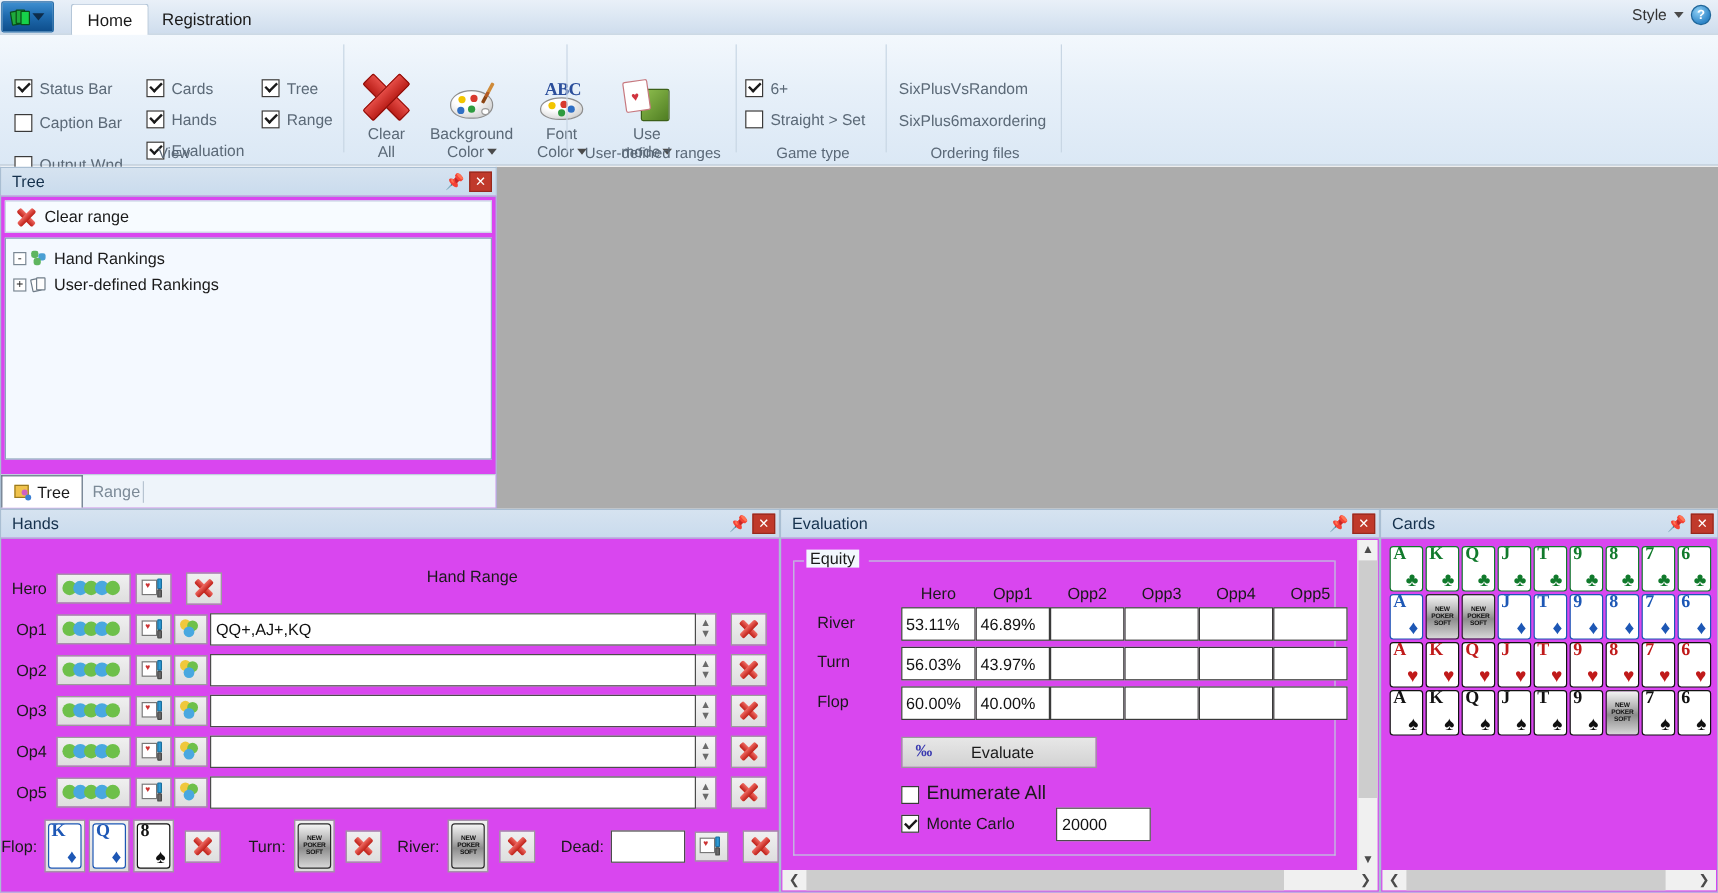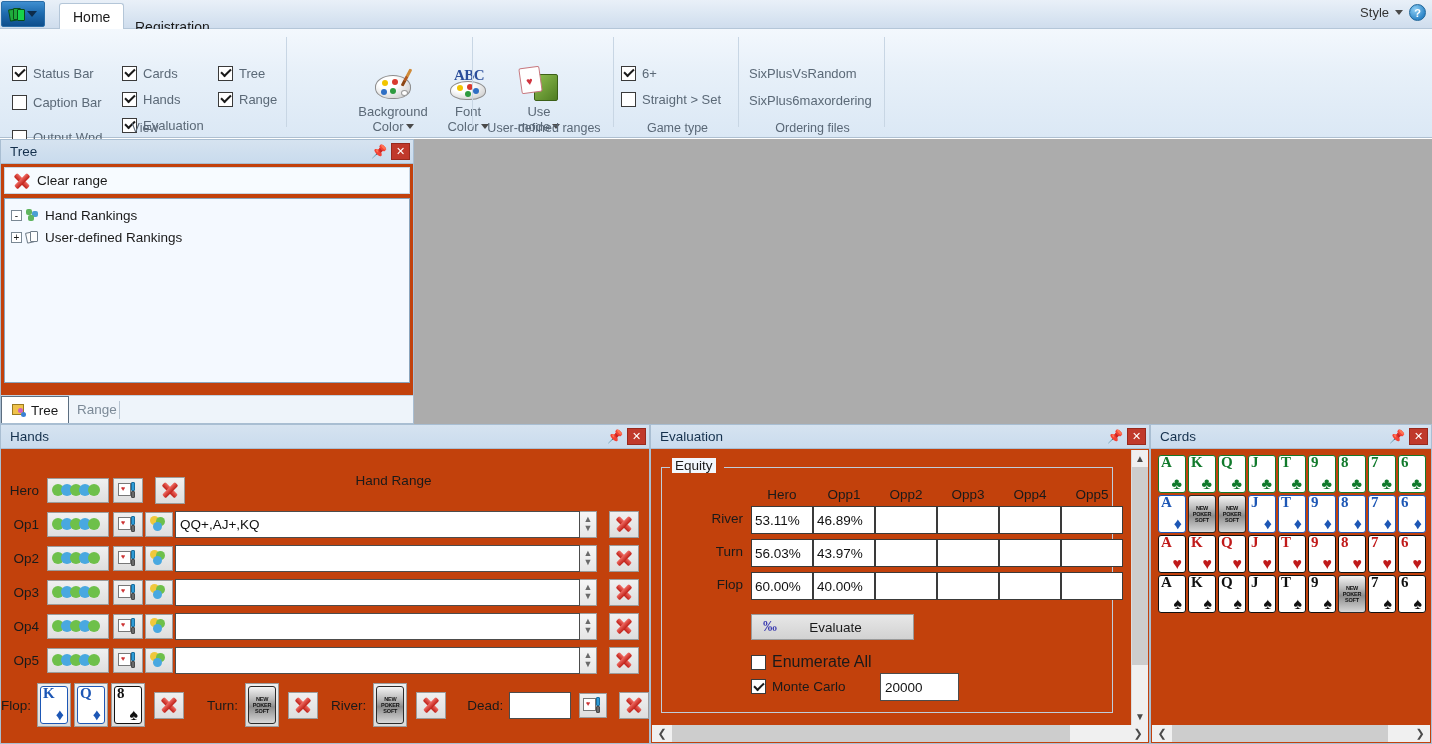--- a/index.html
+++ b/index.html
@@ -32,21 +32,21 @@
     position:absolute; display:block; width:8px; height:12px;
     background:#1faa3c; border:1px solid #0a4d18; border-radius:1px;
   }
   .appbtn .cards-glyph i:nth-child(1){ left:0; top:2px; transform:rotate(-10deg); }
   .appbtn .cards-glyph i:nth-child(2){ left:4px; top:1px; }
   .appbtn .cards-glyph i:nth-child(3){ left:8px; top:2px; background:#17d24a; }
   .caret-d { width:0;height:0;border-left:5px solid transparent;border-right:5px solid transparent;border-top:6px solid #0d2c4a; }
   .caret-s { width:0;height:0;border-left:4px solid transparent;border-right:4px solid transparent;border-top:5px solid #4a4a4a; }
 
   .rtab {
-    position:absolute; top:14px; height:26px; padding:0 13px;
+    position:absolute; top:3px; height:26px; padding:0 13px;
     display:flex; align-items:center; font-size:14px; color:#1a1a1a; cursor:pointer;
   }
   .rtab.active {
     background:#fff; border:1px solid #b4c6d8; border-bottom:1px solid #fff;
     border-radius:3px 3px 0 0; top:3px; height:27px;
   }
   .style-area { position:absolute; right:6px; top:4px; display:flex; align-items:center; gap:6px; font-size:13px; color:#333; }
   .help-circ {
     width:17px;height:17px;border-radius:50%;
     background:radial-gradient(circle at 35% 30%, #8fd0f5, #2f86c8 70%);
@@ -136,21 +136,21 @@
   }
   .ptitle .ptxt{ flex:1; }
   .pin {
     width:17px;height:17px; display:flex;align-items:center;justify-content:center;
     cursor:pointer; color:#24425e; font-size:13px; font-weight:bold;
   }
   .pclose {
     width:19px;height:17px; margin-left:3px; background:#c0392b; border:1px solid #97291d;
     color:#fff; font-size:11px; display:flex;align-items:center;justify-content:center; cursor:pointer;
   }
-  .pbody { border:1px solid #a9bed2; background:#c2410c; height:calc(100% - 24px); position:relative; }
+  .pbody { border:1px solid #a9bed2; background:#d946ef; height:calc(100% - 24px); position:relative; }
 
   
   #treePanel { left:0; top:139px; width:414px; height:285px; }
   .clearrange {
     position:absolute; left:3px; top:3px; right:3px; height:27px;
     background:#f7fbff; border:1px solid #c8d6e4;
     display:flex; align-items:center; gap:7px; padding-left:8px; font-size:13.5px; cursor:pointer;
   }
   .treebox {
     position:absolute; left:3px; top:34px; right:3px; bottom:40px;
@@ -246,21 +246,21 @@
   }
   .groupbox .gbtop{ position:absolute; left:0; top:0; width:100%; height:1px; }
   .gbtop .l{ position:absolute; left:0; width:8px; height:1px; background:#bfcddb; }
   .gbtop .r{ position:absolute; left:62px; right:0; height:1px; background:#bfcddb; }
   .gbtitle{ position:absolute; left:10px; top:-9px; font-size:13.5px; background:#f2f7fd; padding:0 3px; }
   .ecol { position:absolute; width:62px; text-align:center; font-size:13.5px; }
   .ecell {
     position:absolute; width:62px; height:28px; background:#fff; border:1px solid #3a3a3a;
     font-size:13.5px; display:flex; align-items:center; padding-left:3px; color:#111;
   }
-  .erow { position:absolute; width:62px; text-align:right; font-size:13.5px; }
+  .erow { position:absolute; width:62px; text-align:left; font-size:13.5px; }
   .pct-ico{ font-family:"Liberation Serif",serif; font-size:14px; font-weight:bold; color:#3b3bb0; margin-left:8px; width:20px; text-align:center;}
 
   .vscroll {
     position:absolute; right:1px; top:1px; width:17px; bottom:18px;
     background:#f0f0f0; border-left:1px solid #dcdcdc;
   }
   .vscroll .sbtn{ height:17px; display:flex;align-items:center;justify-content:center; color:#4a4a4a; font-size:10px; cursor:pointer;}
   .vscroll .thumb{ position:absolute; left:0; right:0; background:#cdcdcd; cursor:pointer; }
   .hscroll {
     position:absolute; left:1px; right:1px; bottom:1px; height:17px; background:#f0f0f0;
@@ -342,20 +342,30 @@
         <div class="cbrow" style="margin-top:4px;">
           <span class="cbox on"></span>
           <span class="cblabel">Range</span>
         </div>
       </div>
       <div class="glabel">View</div>
     </div>
     <div class="rsep" style="left:286px;"></div>
 
     <div class="rgroup" style="left:288px; width:188px;">
+      <div class="bigbtn" style="left:2px; top:28px;">
+        <div class="bi">
+          <span class="xicon" style="width:42px;height:40px;">
+            <span style="width:44px;height:13px;"></span>
+              <span style="width:44px;height:13px;"></span>
+          </span>
+        </div>
+        <div class="bt">Clear</div>
+        <div class="bt" style="margin-top:0;">All</div>
+      </div>
 
       <div class="bigbtn" style="left:62px; top:28px; width:86px;">
         <div class="bi">
           <div class="palette">
             <div class="pbody"></div>
             <span class="dot" style="background:#f2c500; left:9px; top:11px;"></span>
             <span class="dot" style="background:#d83a2e; left:19px; top:10px;"></span>
             <span class="dot" style="background:#2e9b3f; left:17px; top:19px;"></span>
             <span class="dot" style="background:#2f6fc4; left:8px; top:20px;"></span>
             <span class="hole"></span>

